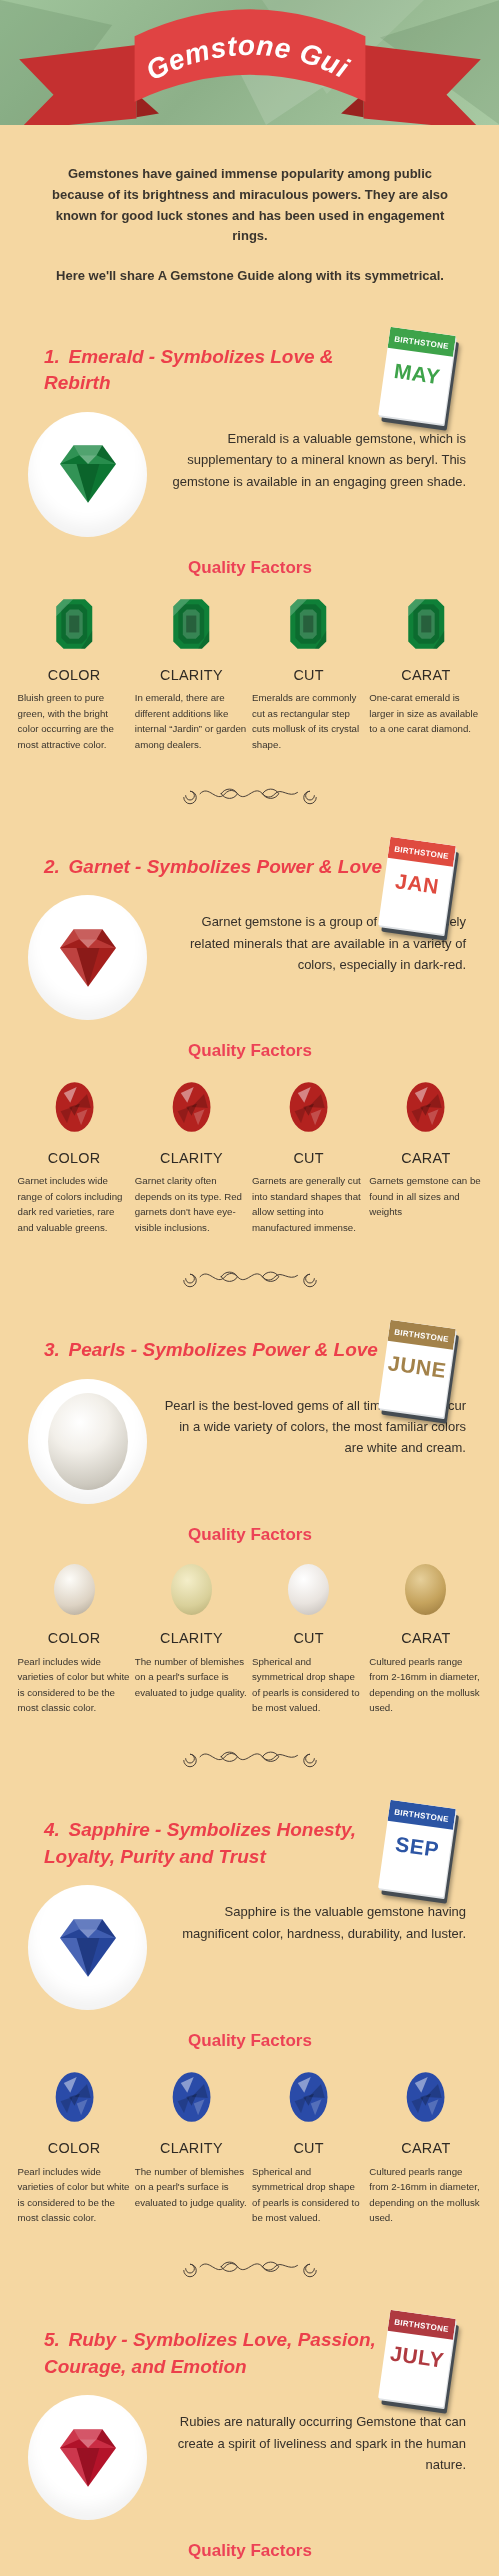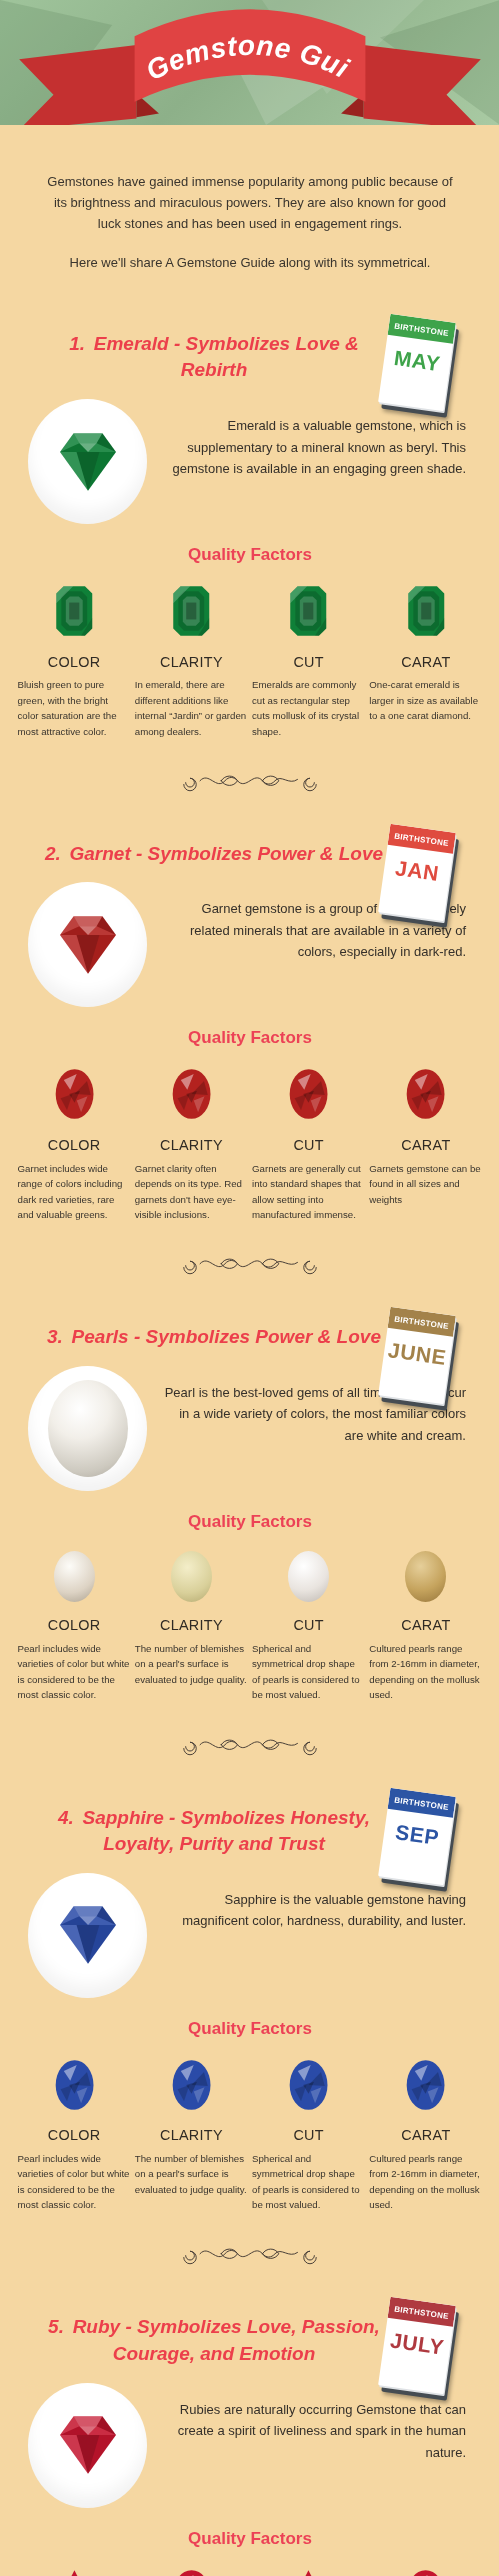--- a/index.html
+++ b/index.html
@@ -12,24 +12,24 @@
   
   .header{position:relative;height:125px;background:linear-gradient(135deg,#9fc49b 0%,#8db089 45%,#a9caa3 100%);overflow:hidden;}
   .shard{position:absolute;}
   .shard1{left:0;top:0;width:187px;height:125px;background:rgba(70,110,70,.18);clip-path:polygon(0 0,60% 20%,20% 100%,0 100%);}
   .shard2{left:156px;top:25px;width:200px;height:100px;background:rgba(255,255,255,.14);clip-path:polygon(30% 0,100% 40%,55% 100%);}
   .shard3{right:0;top:0;width:200px;height:125px;background:rgba(60,100,60,.16);clip-path:polygon(100% 0,40% 30%,100% 100%);}
   .shard4{left:262px;top:0;width:162px;height:94px;background:rgba(255,255,255,.10);clip-path:polygon(0 0,100% 0,40% 100%);}
   .ribbon-svg{position:absolute;left:0;top:0;width:500px;height:131px;}
   
   .intro{padding:31px 42px 3.7px;text-align:center;font-size:13px;line-height:1.6;color:#3A352E;}
-  .intro p{margin:16px 0 19px;}
+  .intro p{margin:8px 0 19px;font-weight:bold;}
   
   .gem-section{position:relative;padding:34px 0 5px;}
-  .sec-title{margin:0 116px 0 44px;text-align:center;color:#EC3F4B;font-size:19px;font-weight:bold;font-style:italic;line-height:1.4;}
+  .sec-title{margin:0 116px 0 44px;text-align:left;color:#EC3F4B;font-size:19px;font-weight:bold;font-style:italic;line-height:1.4;}
   .sec-num{margin-right:8.7px;}
   .badge{position:absolute;top:21px;right:50px;width:66px;height:89px;transform:rotate(8deg);}
   .badge::before{content:"";position:absolute;left:4.4px;top:5.6px;width:66px;height:89px;background:#454C52;border-radius:1.9px;box-shadow:1.9px 2.5px 4.4px rgba(0,0,0,.35);}
   .badge-page{position:absolute;left:0;top:0;right:0;bottom:0;background:#fff;border-radius:1.2px;overflow:hidden;box-shadow:1.2px 1.9px 0 #dfe2e5;}
   .badge-head{background:var(--badge);color:#fff;font-size:8px;font-weight:bold;text-align:center;padding:6.9px 1.2px 5.6px;letter-spacing:0.3px;}
   .badge-month{color:var(--badge);text-align:center;font-size:21px;font-weight:800;margin-top:10px;letter-spacing:0.6px;}
   .hero{display:flex;align-items:flex-start;margin-top:15px;padding:0 34px 0 28px;}
   .hero-oval{flex:0 0 119px;height:125px;background:#fff;border-radius:50%;display:flex;align-items:center;justify-content:center;box-shadow:inset 0 -12.5px 16px rgba(0,0,0,.05);}
   .hero-gem{width:72px;height:66px;color:var(--gem);}
   .pearl-sphere{width:80px;height:97px;border-radius:50%;background:radial-gradient(circle at 40% 30%,#ffffff 0%,#f2efe9 35%,#cdc9bf 75%,#a9a49a 100%);}
@@ -139,21 +139,21 @@
     </div>
     <p class="hero-desc">Emerald is a valuable gemstone, which is supplementary to a mineral known as beryl. This gemstone is available in an engaging green shade.</p>
   </div>
   <h3 class="qf">Quality Factors</h3>
   <div class="factors">
     <div class="factor">
       <svg class="factor-gem" viewBox="0 0 72 96">
           <use href="#gem-emeraldcut"></use>
         </svg>
       <div class="factor-label">COLOR</div>
-      <p class="factor-text">Bluish green to pure green, with the bright color saturation are the most attractive color.</p>
+      <p class="factor-text">Bluish green to pure green, with the bright color occurring are the most attractive color.</p>
     </div>
     <div class="factor">
       <svg class="factor-gem" viewBox="0 0 72 96">
           <use href="#gem-emeraldcut"></use>
         </svg>
       <div class="factor-label">CLARITY</div>
       <p class="factor-text">In emerald, there are different additions like internal “Jardin” or garden among dealers.</p>
     </div>
     <div class="factor">
       <svg class="factor-gem" viewBox="0 0 72 96">

